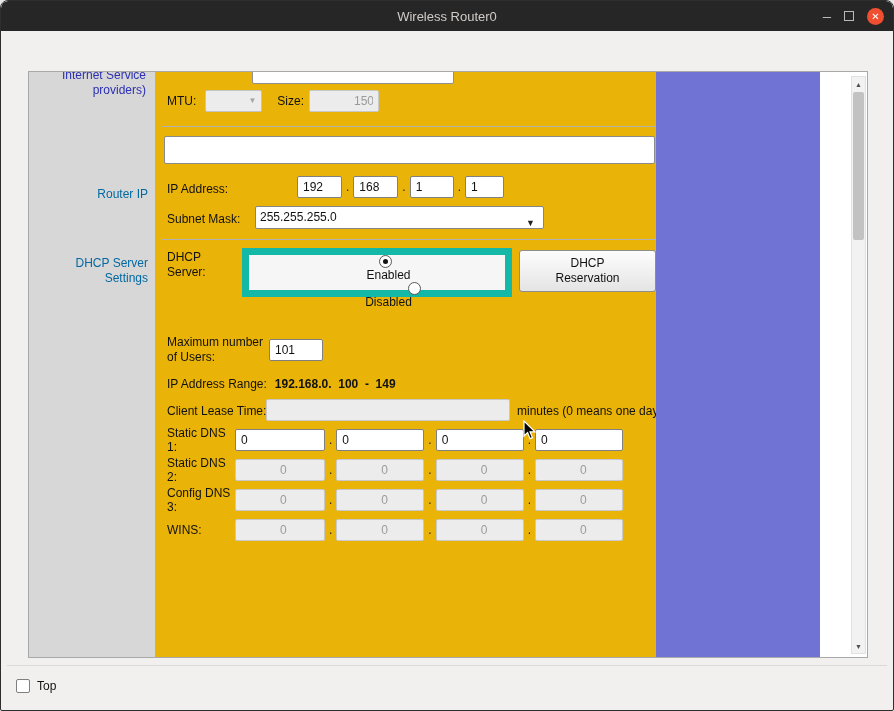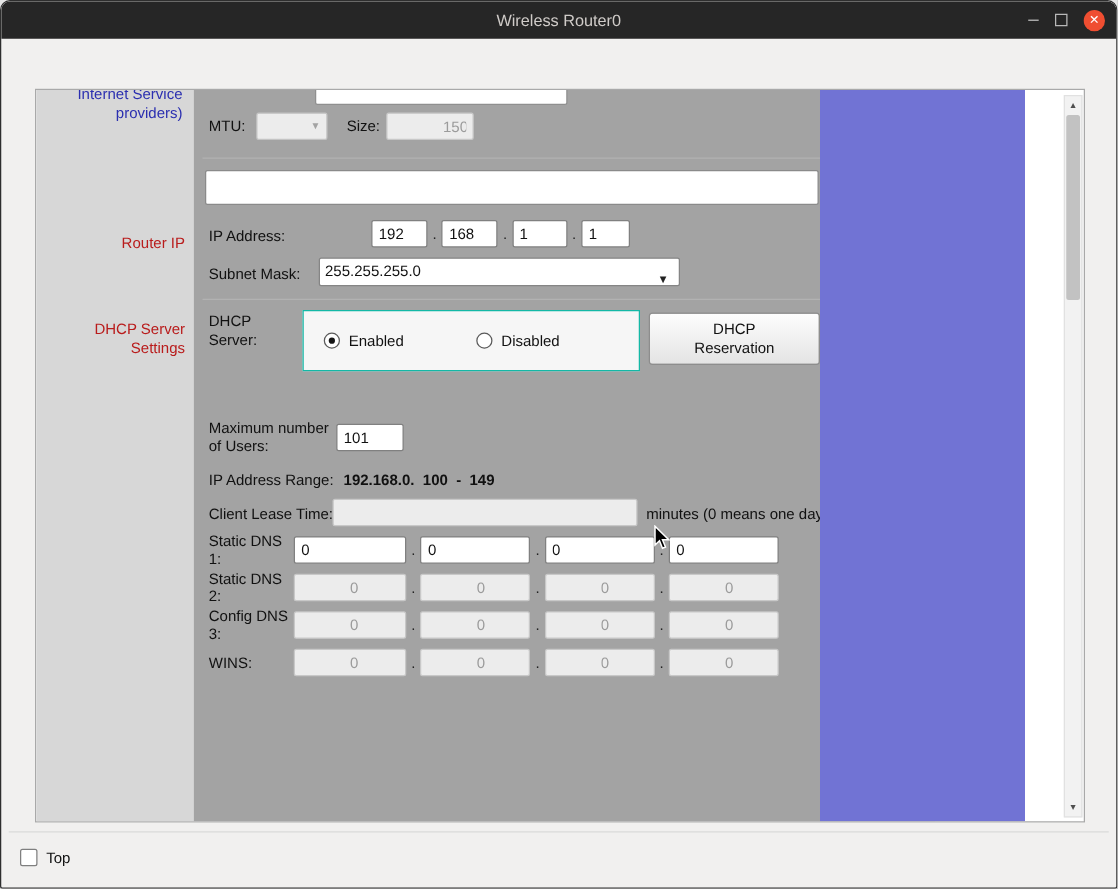--- a/index.html
+++ b/index.html
@@ -26,26 +26,26 @@
   
   .frame { position:absolute; left:27px; top:70px; width:840px; height:587px; background:#ffffff;
            border:1px solid #a9a9a9; overflow:hidden; }
 
   
   .sidebar { position:absolute; left:0; top:0; width:126px; height:100%; background:#d7d7d7; overflow:hidden; }
   .side-clipped { position:absolute; top:-4px; right:9px; text-align:right; font-size:12px; line-height:15px; color:#2b2fb0; }
   .side-selected { position:absolute; left:0; top:63px; width:100%; height:34px; background:#000;
                    color:#fff; font-weight:bold; font-size:12px; display:flex; align-items:center;
                    justify-content:flex-end; padding-right:7px; }
-  .side-item { position:absolute; right:7px; font-size:12px; color:#b91c1c; text-align:right; line-height:15px; }
+  .side-item { position:absolute; right:7px; font-size:12px; color:#0369a1; text-align:right; line-height:15px; }
   .side-router-ip { top:115px; }
   .side-dhcp { top:184px; }
 
   
-  .form { position:absolute; left:126px; top:0; width:593px; height:100%; background:#a3a3a3; font-size:12px; color:#111; }
+  .form { position:absolute; left:126px; top:0; width:593px; height:100%; background:#eab308; font-size:12px; color:#111; }
   .flabel { font-size:12px; color:#111; }
   .sep { position:absolute; left:7px; width:494px; border-top:1px solid #b2b2b2; }
 
   input.txt { height:22px; border:1px solid #808080; border-radius:2px; background:#fff;
               font:12px "Liberation Sans", sans-serif; color:#111; padding:0 5px; }
   input.txt:disabled, input.txt.off { background:#ececec; border-color:#c8c8c8; color:#9b9b9b;padding-left:44px; }
 
   .partial-input { position:absolute; left:97px; top:-12px; width:202px; height:24px;
                    border:1px solid #8f8f8f; background:#fff; border-radius:2px; }
 
@@ -67,21 +67,21 @@
   .w45 { width:45px; } .w44 { width:44px; } .w39 { width:39px; }
 
   .subnet-label { position:absolute; left:12px; top:140px; }
   .subnet-select { position:absolute; left:100px; top:134px; width:289px; height:23px;
                    border:1px solid #858585; border-radius:2px; background:#fff; line-height:21px;
                    padding-left:4px; font-size:12px; }
   .subnet-select .arrow { position:absolute; right:8px; top:6px; font-size:9px; color:#222; }
 
   .dhcp-label { position:absolute; left:12px; top:178px; line-height:15px; }
   .radio-box { position:absolute; left:87px; top:176px; width:270px; height:49px;
-               border:1px solid #14b8a6; background:#f6f6f6; display:flex; align-items:center; padding-left:16px; }
+               border:7px solid #14b8a6; background:#f6f6f6; display:flex; align-items:center; padding-left:16px;flex-direction:column; }
   .radio { width:13px; height:13px; border:1px solid #5a5a5a; border-radius:50%; background:#fff; position:relative; flex:none; }
   .radio.checked::after { content:""; position:absolute; left:3px; top:3px; width:5px; height:5px;
                           border-radius:50%; background:#151515; }
   .radio-lab { margin-left:7px; }
   .radio2 { margin-left:58px; }
 
   .res-btn { position:absolute; left:364px; top:178px; width:137px; height:42px;
              border:1px solid #8d8d8d; border-radius:3px; background:linear-gradient(#fdfdfd,#e4e4e4);
              font:12px "Liberation Sans",sans-serif; color:#111; line-height:15px; text-align:center;
              display:flex; flex-direction:column; align-items:center; justify-content:center; }

